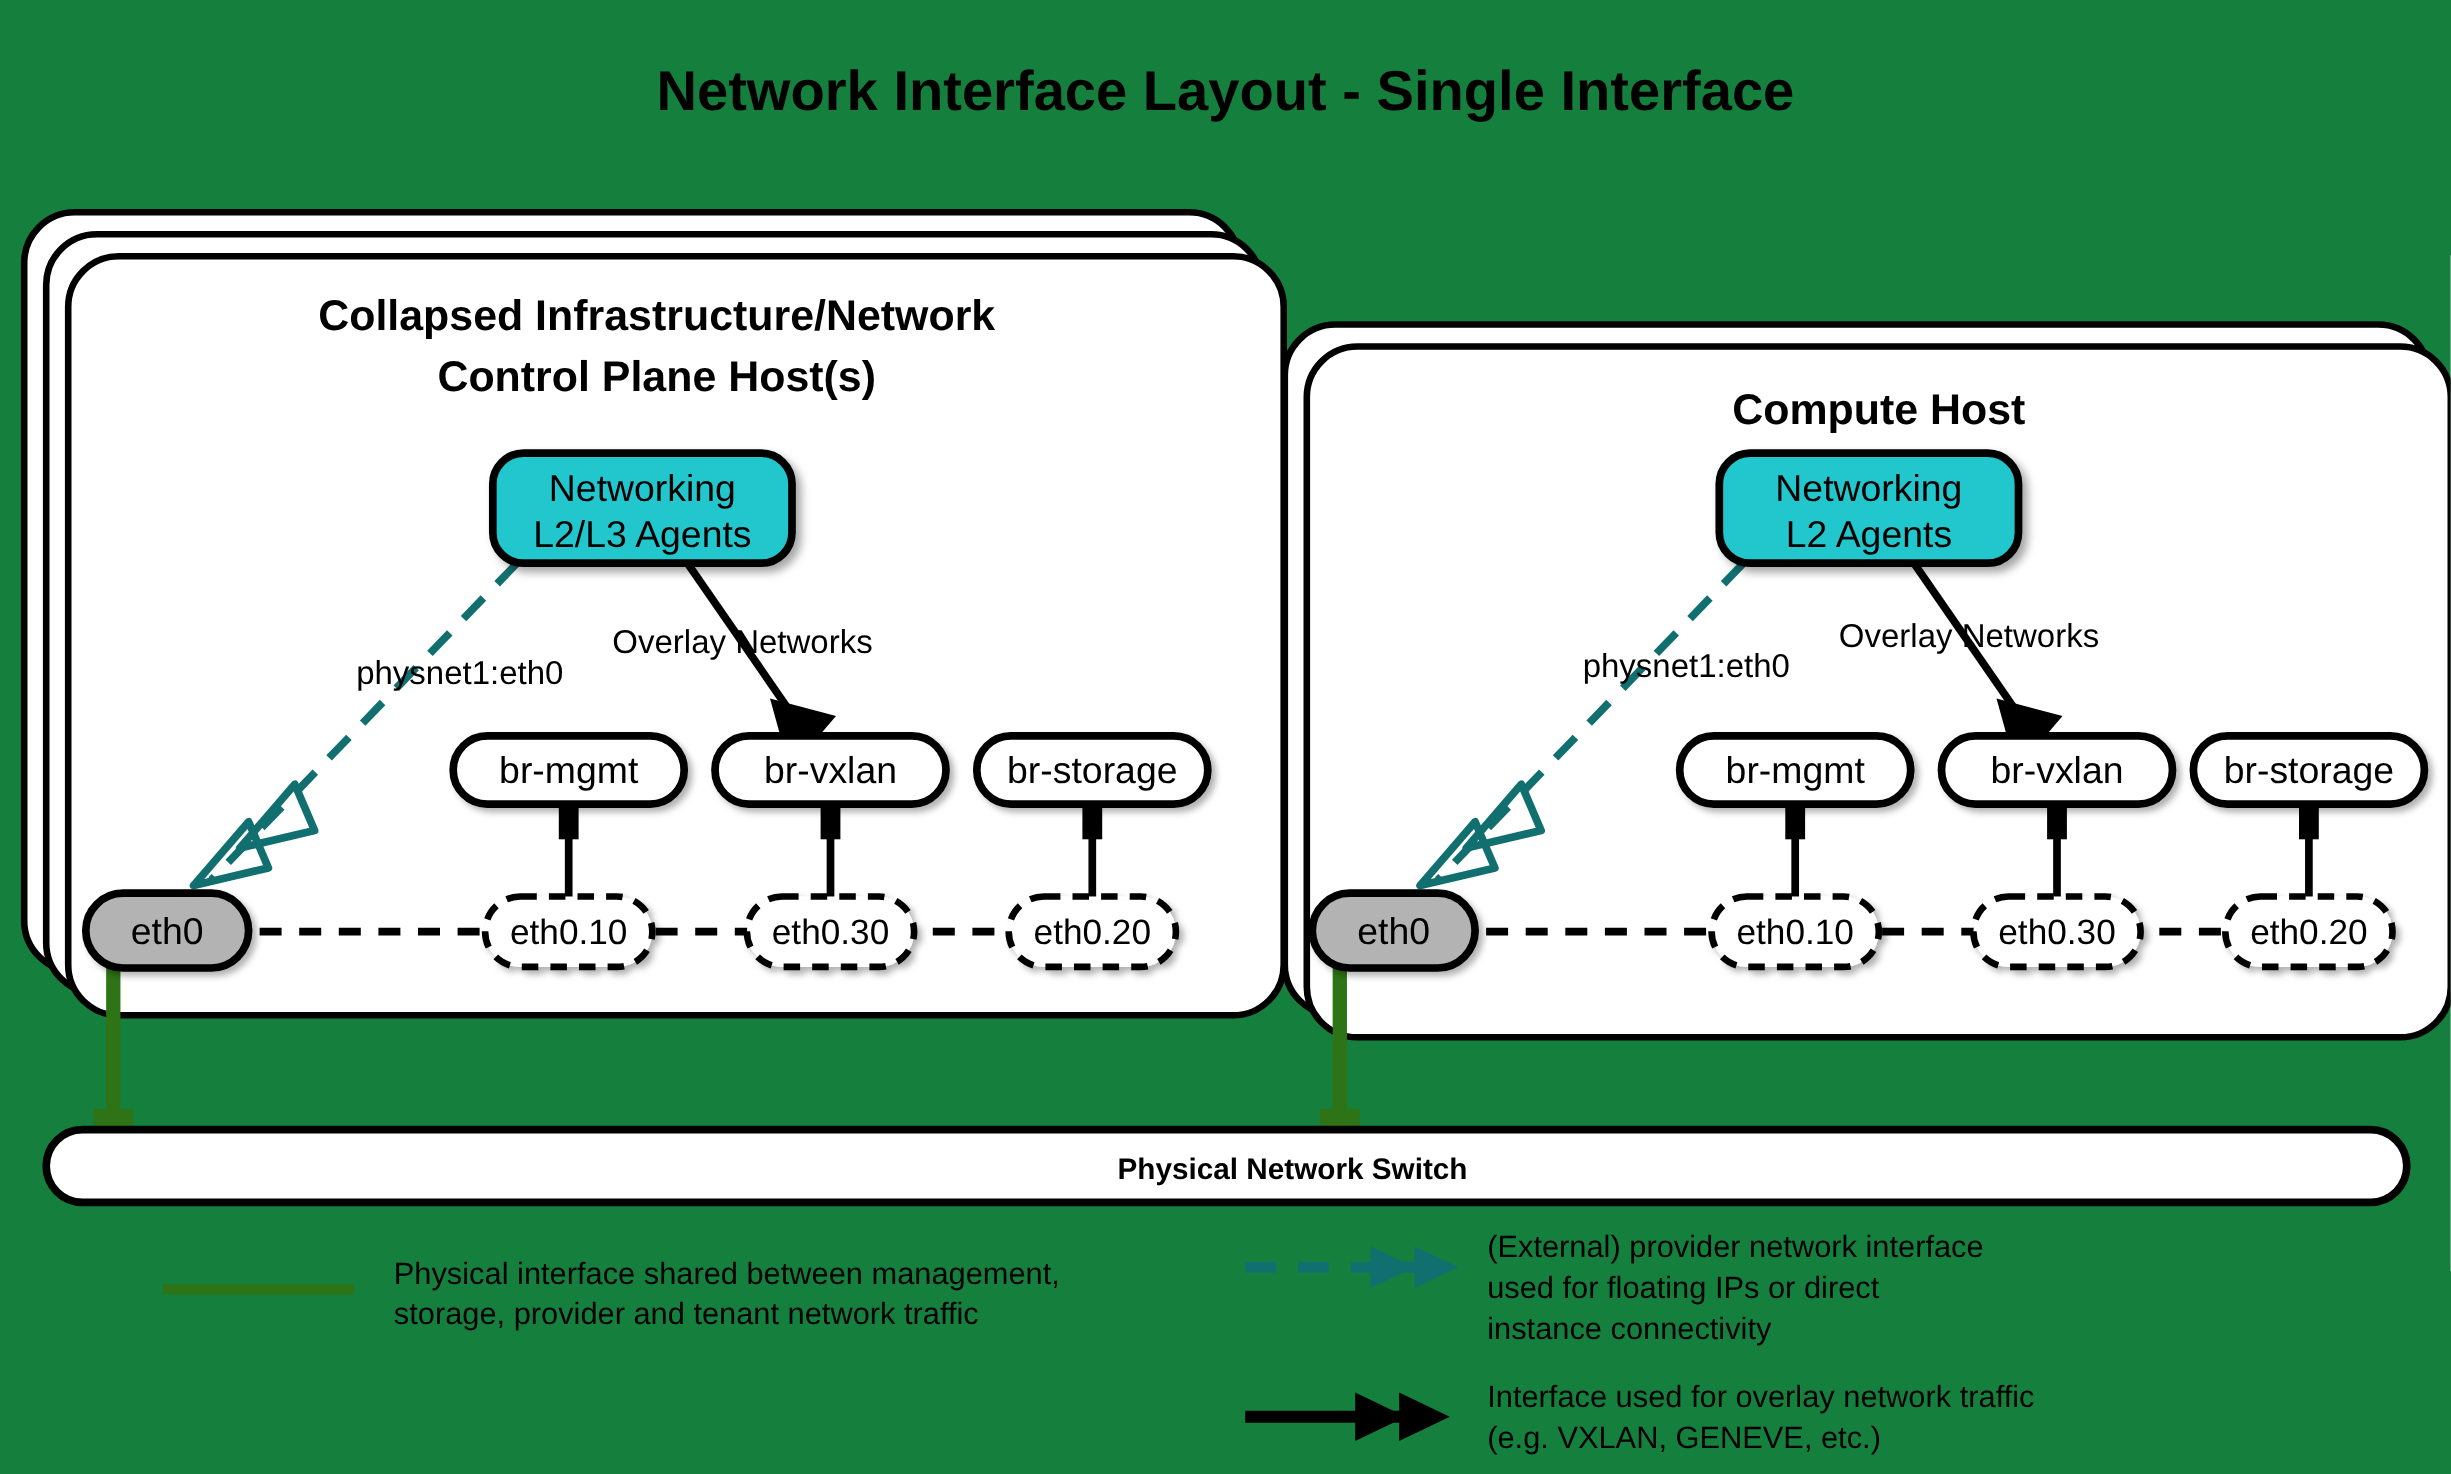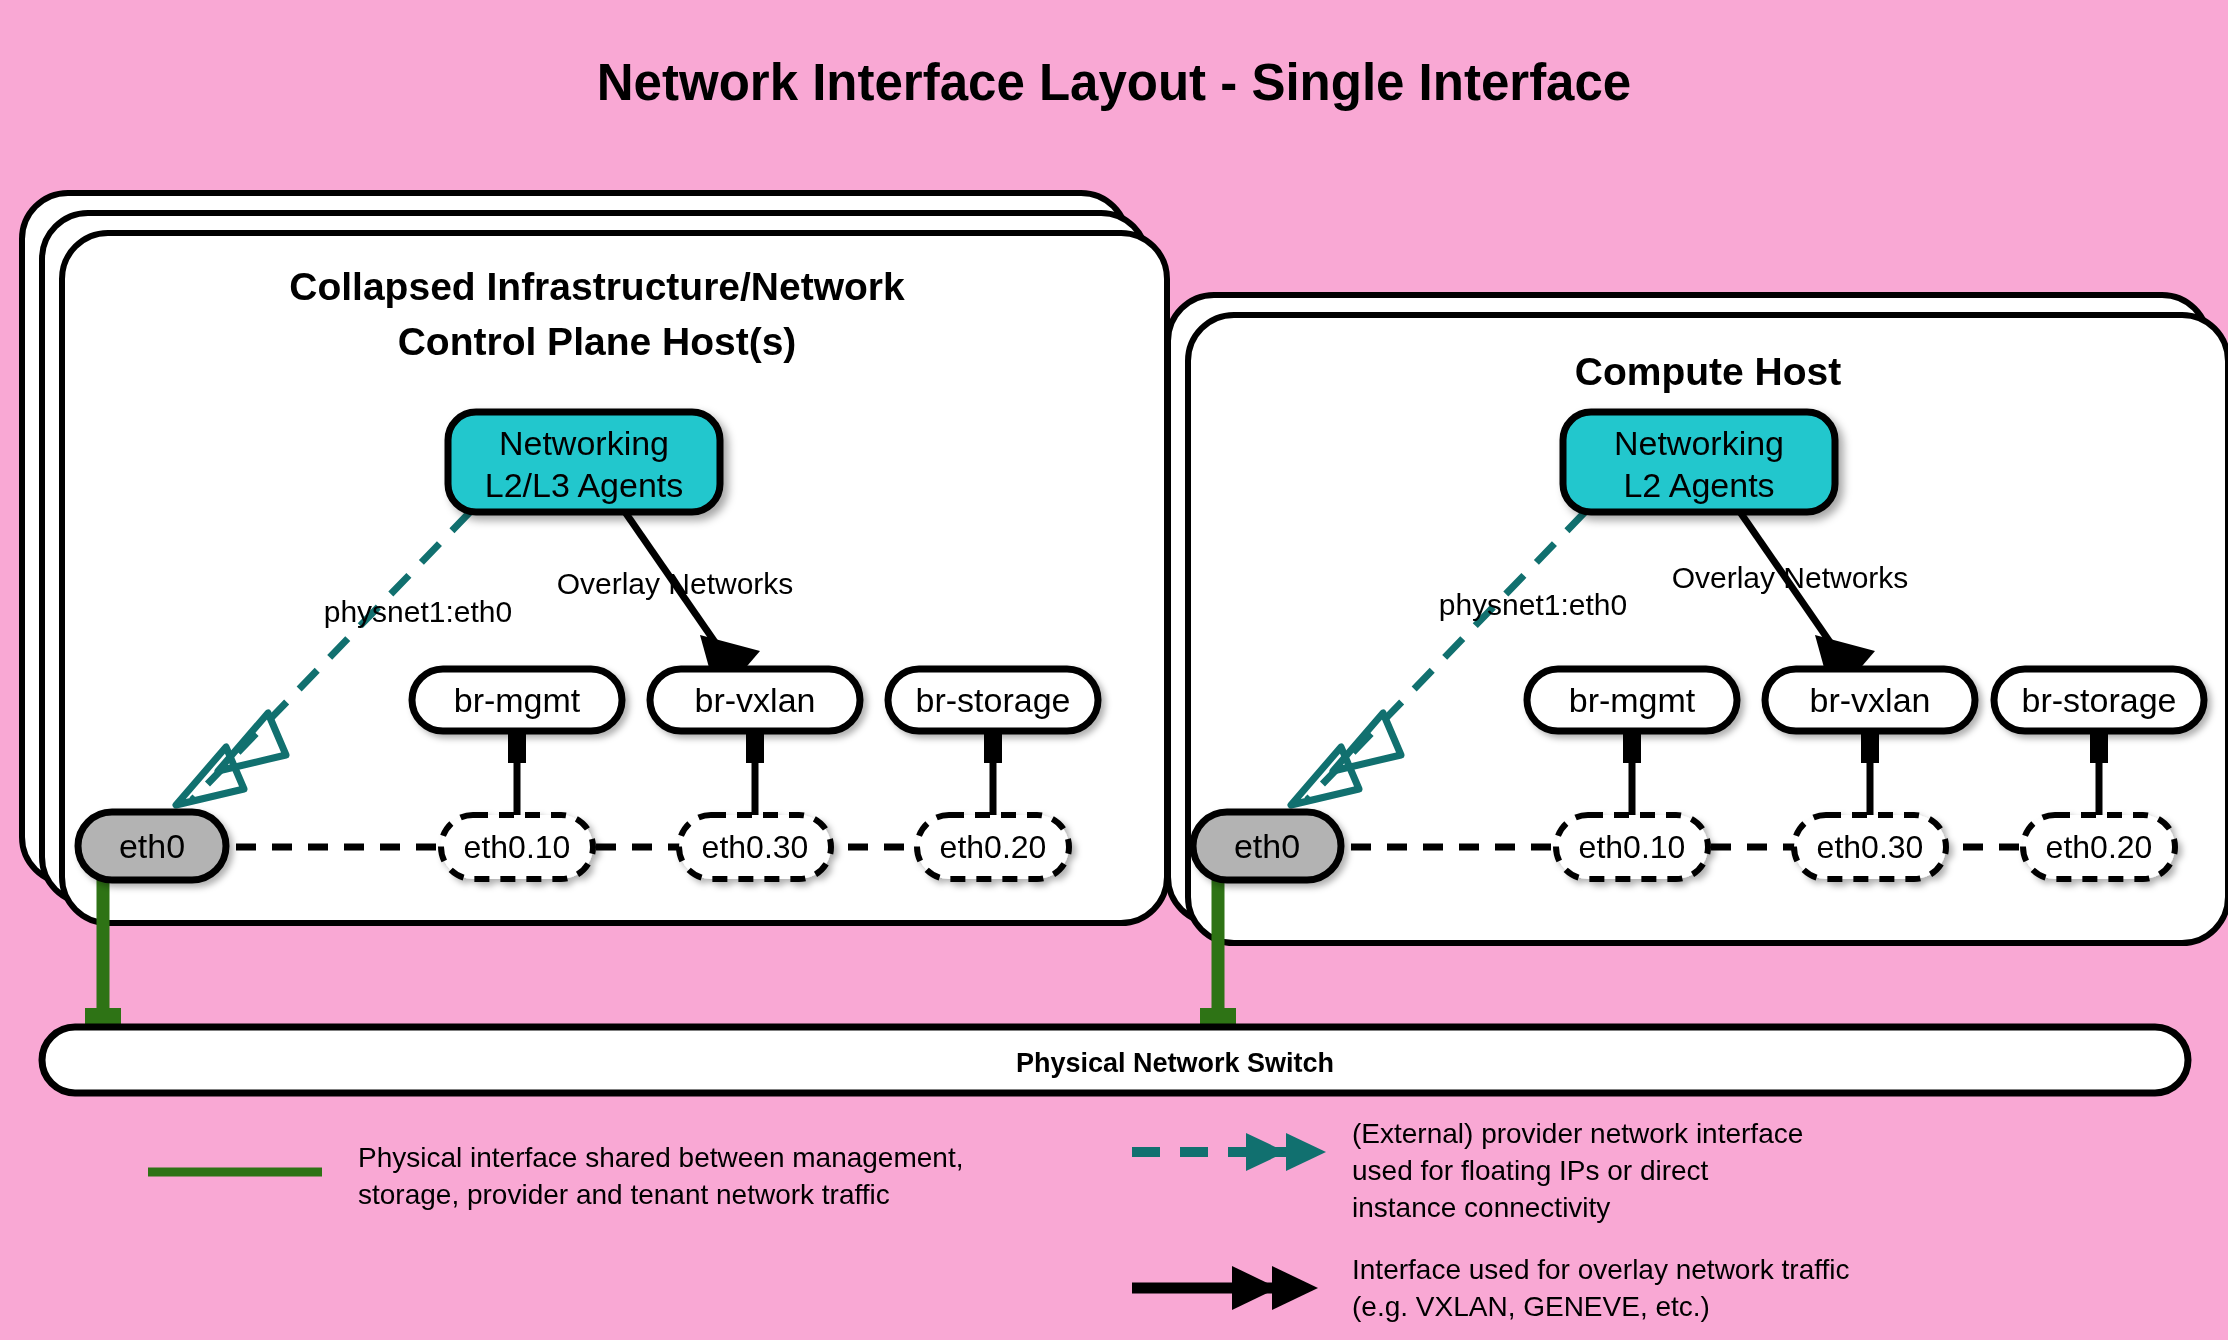--- a/index.html
+++ b/index.html
@@ -4,21 +4,21 @@
 <style>
   html, body {
     margin: 0;
     padding: 0;
     background: #ffffff;
   }
   #page {
     position: relative;
     width: 2228px;
     height: 1340px;
-    background: #f9a8d4;
+    background: #15803d;
     font-family: "Liberation Sans", sans-serif;
     overflow: hidden;
   }
   #diagram-svg {
     position: absolute;
     left: 0;
     top: 0;
     width: 2228px;
     height: 1340px;
   }

